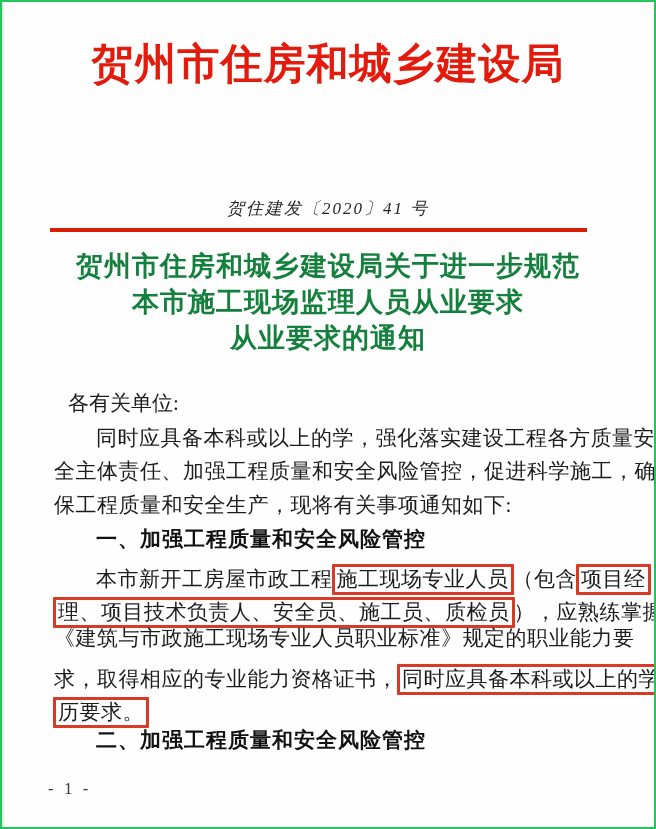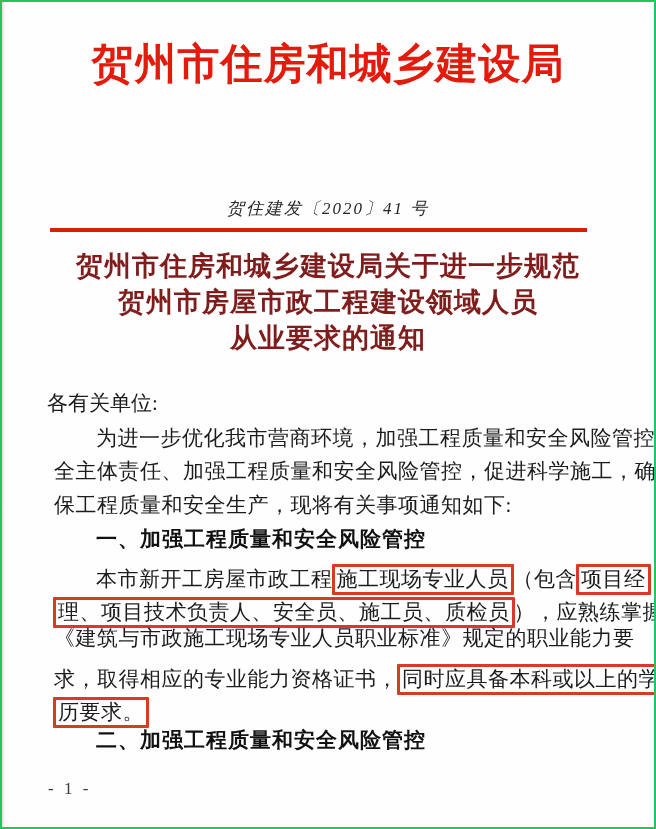--- a/index.html
+++ b/index.html
@@ -62,27 +62,27 @@
   }
   .title-block {
     position: absolute;
     top: 246px;
     left: 0;
     right: 0;
     text-align: center;
     font-size: 27px;
     line-height: 36px;
     font-weight: bold;
-    color: #7f1d1d;
+    color: #15803d;
     letter-spacing: 1px;
   }
   .salutation {
     position: absolute;
     top: 388px;
-    left: 45px;
+    left: 66px;
     font-size: 21px;
     line-height: 26px;
   }
   .body-lines {
     position: absolute;
     top: 420px;
     left: 52px;
     width: 556px;
   }
   .line {
@@ -128,28 +128,28 @@
 <div class="page">
 
   <div class="header-title">贺州市住房和城乡建设局</div>
 
   <div class="doc-number">贺住建发〔2020〕41 号</div>
 
   <div class="red-rule"></div>
 
   <div class="title-block">
       <div>贺州市住房和城乡建设局关于进一步规范</div>
-      <div>贺州市房屋市政工程建设领域人员</div>
+      <div>本市施工现场监理人员从业要求</div>
       <div>从业要求的通知</div>
     </div>
 
   <div class="salutation">各有关单位:</div>
 
   <div class="body-lines">
-      <div class="line body"><span class="indent"></span><span class="plain">为进一步优化我市营商环境，加强工程质量和安全风险管控</span></div>
+      <div class="line body"><span class="indent"></span><span class="plain">同时应具备本科或以上的学，强化落实建设工程各方质量安</span></div>
       <div class="line body"><span class="plain">全主体责任、加强工程质量和安全风险管控，促进科学施工，确</span></div>
       <div class="line body"><span class="plain">保工程质量和安全生产，现将有关事项通知如下:</span></div>
       <div class="line heading"><span class="indent"></span><span class="plain">一、加强工程质量和安全风险管控</span></div>
       <div class="line body"><span class="indent"></span><span class="plain">本市新开工房屋市政工程</span><span class="redbox">施工现场专业人员</span><span class="plain">（包含</span><span class="redbox">项目经</span></div>
       <div class="line body"><span class="redbox">理、项目技术负责人、安全员、施工员、质检员</span><span class="plain">），应熟练掌握</span></div>
       <div class="line body"><span class="plain">《建筑与市政施工现场专业人员职业标准》规定的职业能力要</span></div>
       <div class="line body"><span class="plain">求，取得相应的专业能力资格证书，</span><span class="redbox">同时应具备本科或以上的学</span></div>
       <div class="line body"><span class="redbox">历要求。</span></div>
       <div class="line heading"><span class="indent"></span><span class="plain">二、加强工程质量和安全风险管控</span></div>
     </div>

